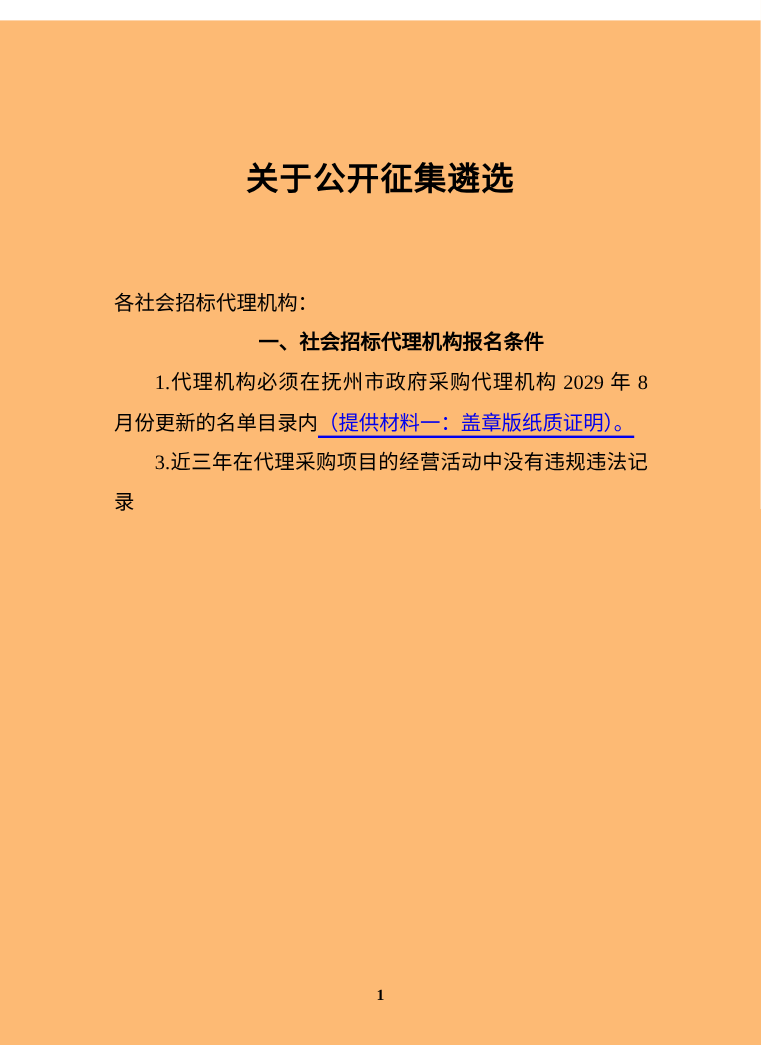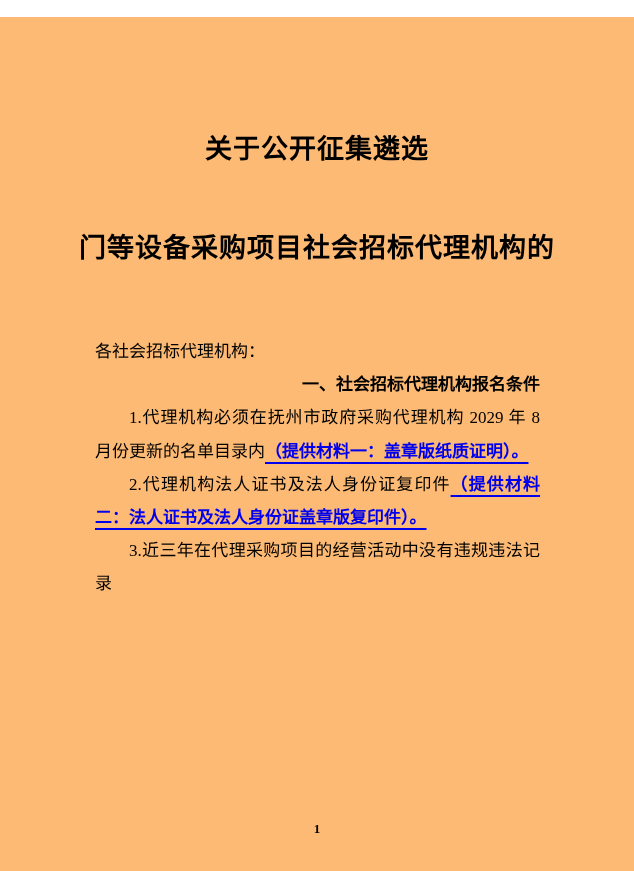--- a/index.html
+++ b/index.html
@@ -41,24 +41,24 @@
   }
   .para {
     text-indent: 2em;
     margin: 0;
   }
   .no-indent { text-indent: 0; }
   .sec-heading {
     font-family: "Liberation Sans", sans-serif;
     font-weight: bold;
     text-indent: 2em;
-    text-align: right;
+    text-align: center;
   }
   .doc-link {
-    font-weight: bold;
+    font-weight: normal;
     text-decoration: underline;
     text-underline-offset: 5px;
     text-decoration-thickness: 1.5px;
     cursor: pointer;
   }
   .page-footer {
     position: absolute;
     top: 802px;
     left: 0;
     width: 634px;
@@ -68,33 +68,31 @@
     line-height: 20px;
   }
 </style>
 </head>
 <body>
 
 <div class="page">
 
   <div class="doc-title">
     <div class="t-line">关于公开征集遴选</div>
-    <div class="t-line">门等设备采购项目社会招标代理机构的</div>
   </div>
 
   <div class="doc-body">
 
     <p class="para no-indent">各社会招标代理机构：</p>
 
 
     <p class="para sec-heading">一、社会招标代理机构报名条件</p>
 
     <p class="para"><span>1.代理机构必须在抚州市政府采购代理机构 2029 年 8 月份更新的名单目录内</span><span class="doc-link" style="color:#0000EE">（提供材料一：盖章版纸质证明）。</span></p>
 
-    <p class="para"><span>2.代理机构法人证书及法人身份证复印件</span><span class="doc-link" style="color:#0000EE">（提供材料二：法人证书及法人身份证盖章版复印件）。</span></p>
 
     <p class="para"><span>3.近三年在代理采购项目的经营活动中没有违规违法记录</span></p>
 
   </div>
 
   <div class="page-footer">
     <span>1</span>
   </div>
 
 </div>

